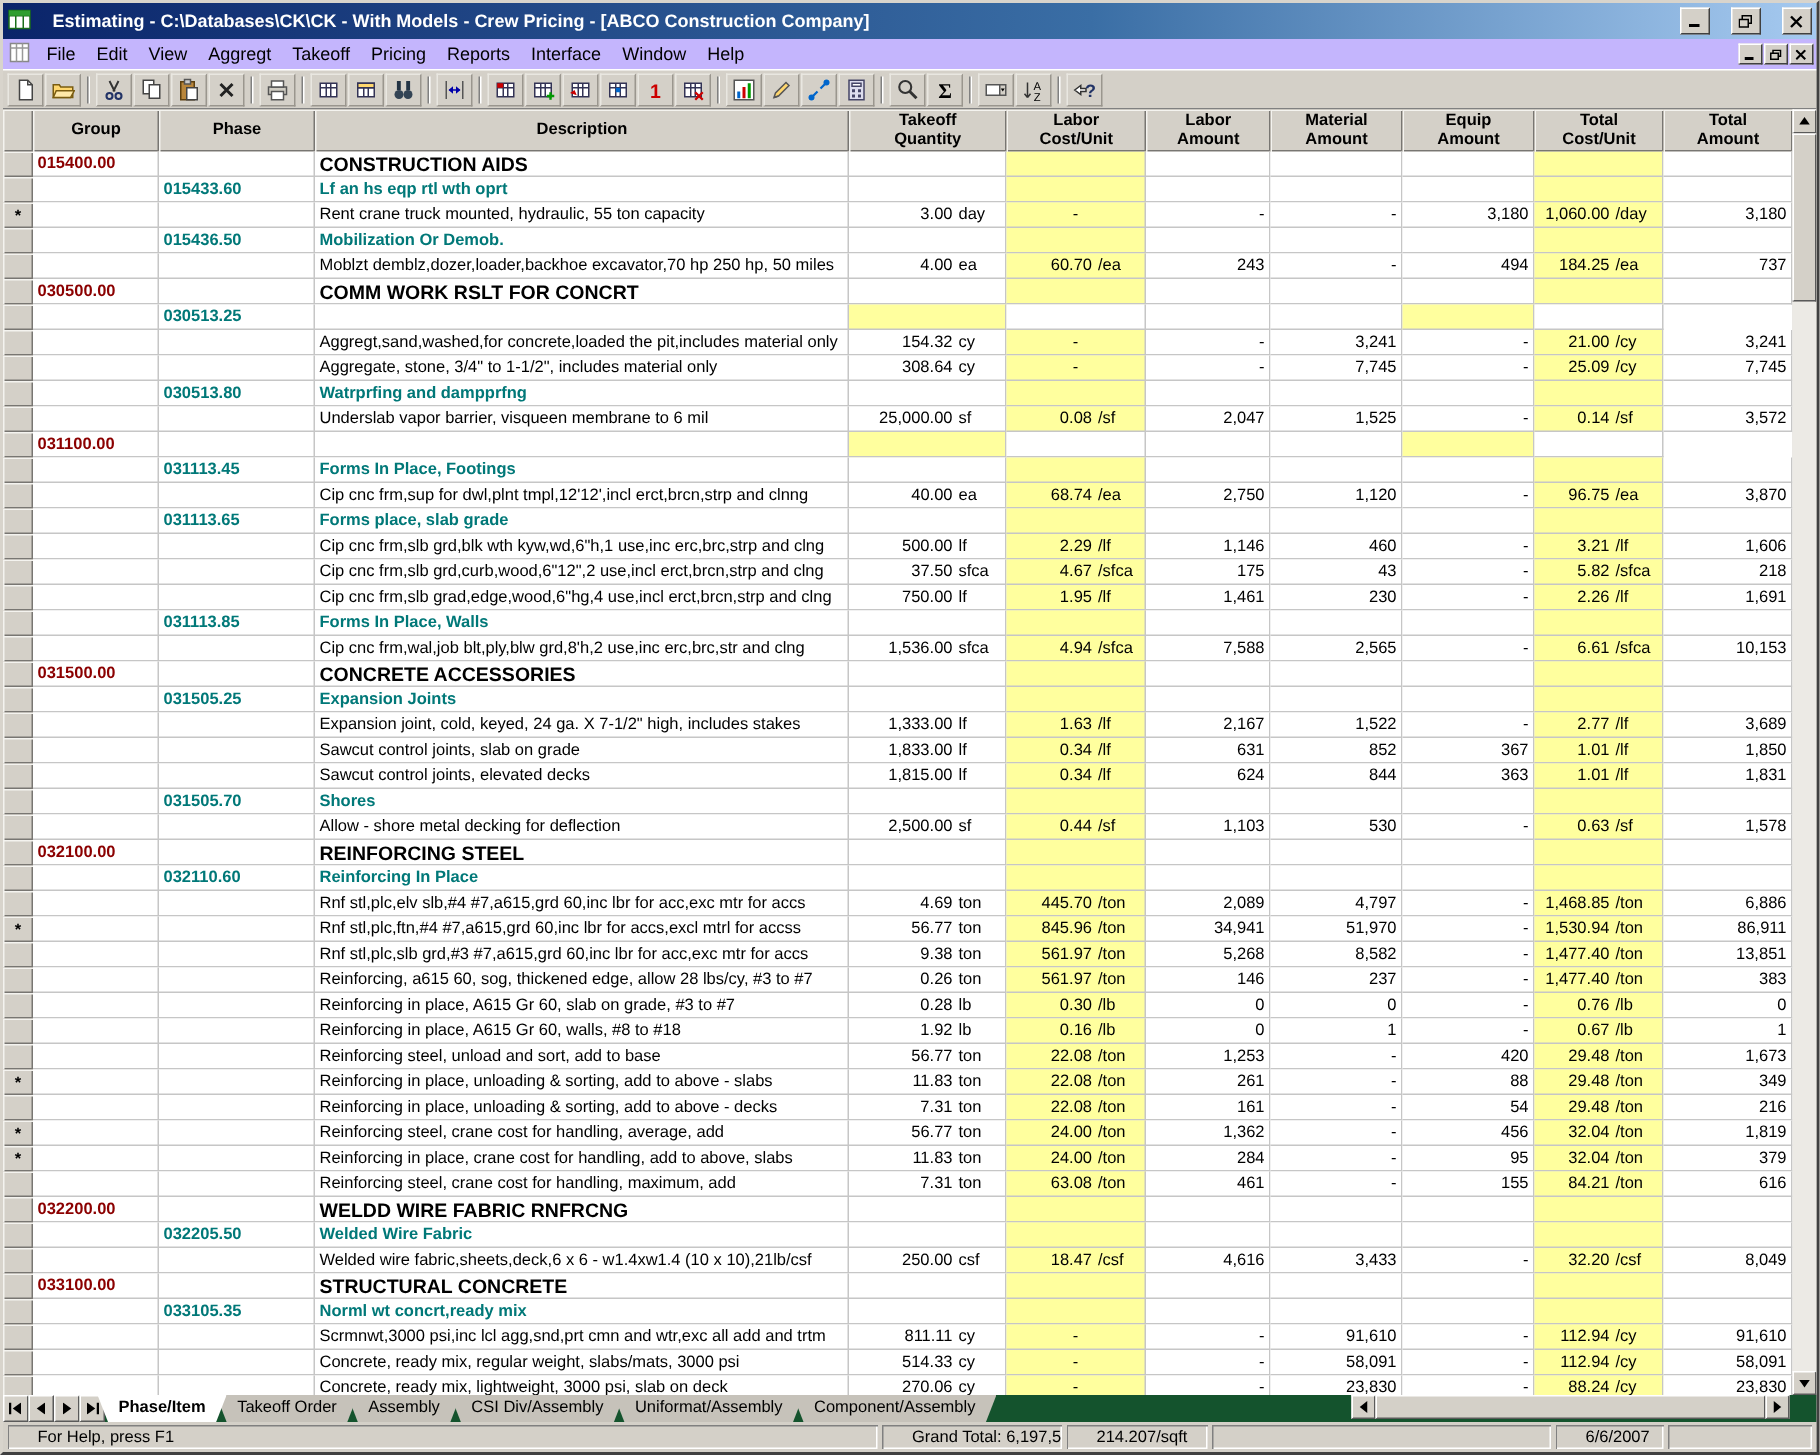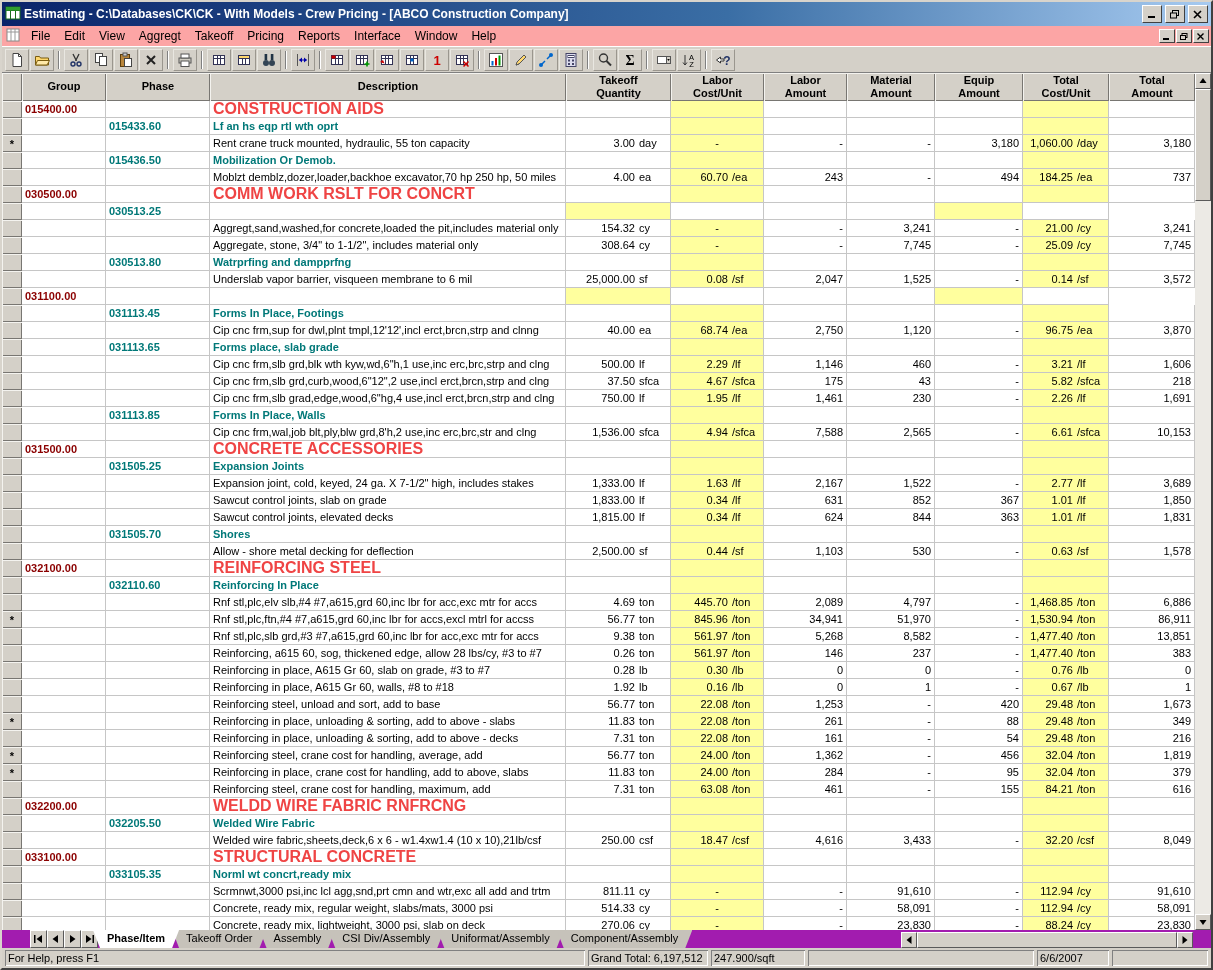--- a/index.html
+++ b/index.html
@@ -6,26 +6,26 @@
   html,body { width:1213px; height:970px; overflow:hidden; }
   body {
     font-family:"Liberation Sans", sans-serif;
     background:#d4d0c8;
     border:2px solid;
     border-color:#d8d4cc #404040 #404040 #d8d4cc;
     font-size:11px;
     user-select:none;
   }
   
-  .titlebar { height:24px; background:linear-gradient(to right,#0a246a,#3a6ea5 60%,#a6caf0); display:flex; align-items:center; padding:0 3px; gap:3px; }
+  .titlebar { height:24px; background:linear-gradient(to right,#0a246a,#3a6ea5 60%,#a6caf0); display:flex; align-items:center; padding:0 3px; gap:14px; }
   .title-text { color:#fff; font-weight:bold; font-size:12px; flex:1; white-space:nowrap; overflow:hidden; }
   .win-btn { width:20px; height:18px; background:#d4d0c8; border:1px solid; border-color:#fff #404040 #404040 #fff; display:flex; align-items:center; justify-content:center; padding:0; cursor:default; }
   .win-btn svg { display:block; }
   
-  .menubar { height:20px; display:flex; align-items:center; background:#fca5a5; padding:0 2px; }
+  .menubar { height:20px; display:flex; align-items:center; background:#c4b5fd; padding:0 2px; }
   .menu-item { padding:2px 7px; font-size:12px; white-space:nowrap; }
   .menubar .spacer { flex:1; }
   .mdi-btn { width:16px; height:14px; margin-left:1px; }
   
   .toolbar { height:27px; display:flex; align-items:center; background:#d4d0c8; border-top:1px solid #fff; border-bottom:1px solid #808080; padding:0 3px; }
   .tb-btn { width:24px; height:22px; background:#d4d0c8; border:1px solid; border-color:#e9e7e1 #9a968e #9a968e #e9e7e1; display:flex; align-items:center; justify-content:center; padding:0; margin-right:1px; }
   .tb-btn svg { display:block; }
   .tb-sep { width:2px; height:18px; border-left:1px solid #808080; border-right:1px solid #fff; margin:0 4px 0 3px; }
   
   .grid-wrap { display:flex; height:857px; background:#d4d0c8; }
@@ -37,40 +37,40 @@
   .row { height:17px; }
   .cell { border-right:1px solid #c6c6c6; border-bottom:1px solid #c6c6c6; font-size:11px; display:flex; align-items:center; padding:0 3px; white-space:nowrap; overflow:hidden; background:#fff; }
   .c-mark { background:#d4d0c8; border:none; box-shadow: inset 1px 1px 0 #f4f3ef, inset -1px -1px 0 #787672; justify-content:center; padding:0; font-weight:bold; color:#000; }
   .yellow { background:#ffff9e; }
   .c-amt { justify-content:flex-end; }
   .ucell { padding:0 2px; }
   .num { flex:1; text-align:right; }
   .unit { width:33px; text-align:left; padding-left:4px; }
   .cell.dash .num { text-align:center; }
   .row.group .c-group { color:#8b0000; font-weight:bold; }
-  .row.group .c-desc { color:#ef4444; font-weight:bold; font-size:16px; }
+  .row.group .c-desc { color:#000000; font-weight:bold; font-size:13px; }
   .row.phase .c-phase, .row.phase .c-desc { color:#007878; font-weight:bold; }
   
   .vscroll { width:16px; display:flex; flex-direction:column; background:#eceae5; }
   .sb-btn { width:16px; height:16px; background:#d4d0c8; border:1px solid; border-color:#fff #5a5a5a #5a5a5a #fff; display:flex; align-items:center; justify-content:center; padding:0; flex:none; }
   .vthumb { height:112px; background:#d4d0c8; border:1px solid; border-color:#fff #5a5a5a #5a5a5a #fff; flex:none; }
   .vfill { flex:1; }
   
-  .bottombar { height:18px; display:flex; align-items:flex-end; background:#a21caf;padding-left:28px; }
+  .bottombar { height:18px; display:flex; align-items:flex-start; background:#14532d; }
   .tab-nav { width:17px; height:18px; background:#d4d0c8; border:1px solid; border-color:#fff #5a5a5a #5a5a5a #fff; display:flex; align-items:center; justify-content:center; padding:0; flex:none; }
   .tabs { display:flex; align-items:stretch; margin-left:2px; }
   .tab { height:18px; line-height:17px; padding:0 14px; font-size:11px; clip-path:polygon(0 0,100% 0,calc(100% - 7px) 100%,7px 100%); margin-left:-7px; background:#c6c2ba; color:#000; white-space:nowrap; }
   .tab.active { background:#fff; font-weight:bold; position:relative; z-index:2; }
   .bb-spacer { flex:1; }
   .hscroll { width:292px; display:flex; background:#eceae5; flex:none; }
   .hthumb { flex:1; background:#d4d0c8; border:1px solid; border-color:#fff #5a5a5a #5a5a5a #fff; }
   .bb-corner { width:18px; background:#d4d0c8; flex:none; }
   
   .statusbar { height:20px; display:flex; gap:3px; padding:2px 3px; align-items:stretch; background:#d4d0c8; }
-  .sb-panel { box-shadow: inset 1px 1px 0 #808080, inset -1px -1px 0 #fff; font-size:11px; display:flex; align-items:center; padding:0 3px; white-space:nowrap; overflow:hidden; }
+  .sb-panel { box-shadow: inset 1px 1px 0 #808080, inset -1px -1px 0 #fff; font-size:11px; display:flex; align-items:center; padding:0 20px; white-space:nowrap; overflow:hidden; }
   .p-help { width:580px; }
   .p-grand { width:120px; }
   .p-sqft { width:94px; }
   .p-spacer { flex:1; }
   .p-date { width:72px; }
   .p-end { width:96px; }
 </style>
 </head>
 <body>
 
@@ -1483,17 +1483,17 @@
           <path d="M1.5 0l5 4-5 4z" fill="#000"></path>
         </svg>
       </button>
   </div>
   <div class="bb-corner"></div>
 </div>
 
 <div class="statusbar">
   <div class="sb-panel p-help">For Help, press F1</div>
   <div class="sb-panel p-grand">Grand Total: 6,197,512</div>
-  <div class="sb-panel p-sqft">247.900/sqft</div>
+  <div class="sb-panel p-sqft">214.207/sqft</div>
   <div class="sb-panel p-spacer"></div>
   <div class="sb-panel p-date">6/6/2007</div>
   <div class="sb-panel p-end"></div>
 </div>
 
 </body></html>

